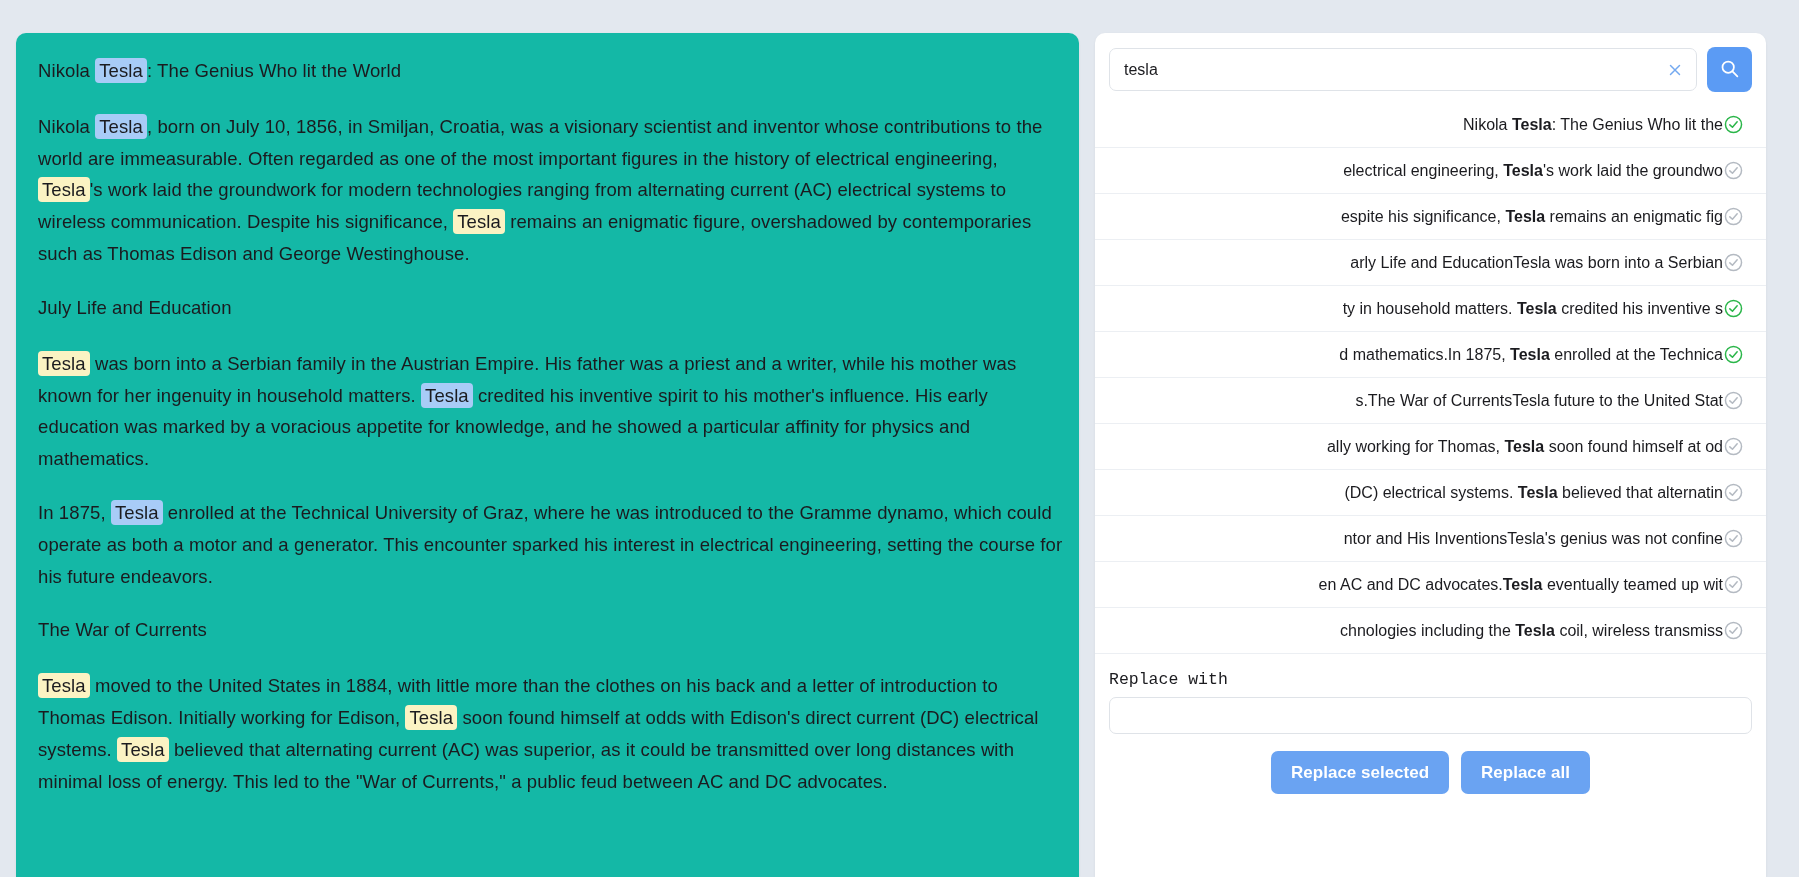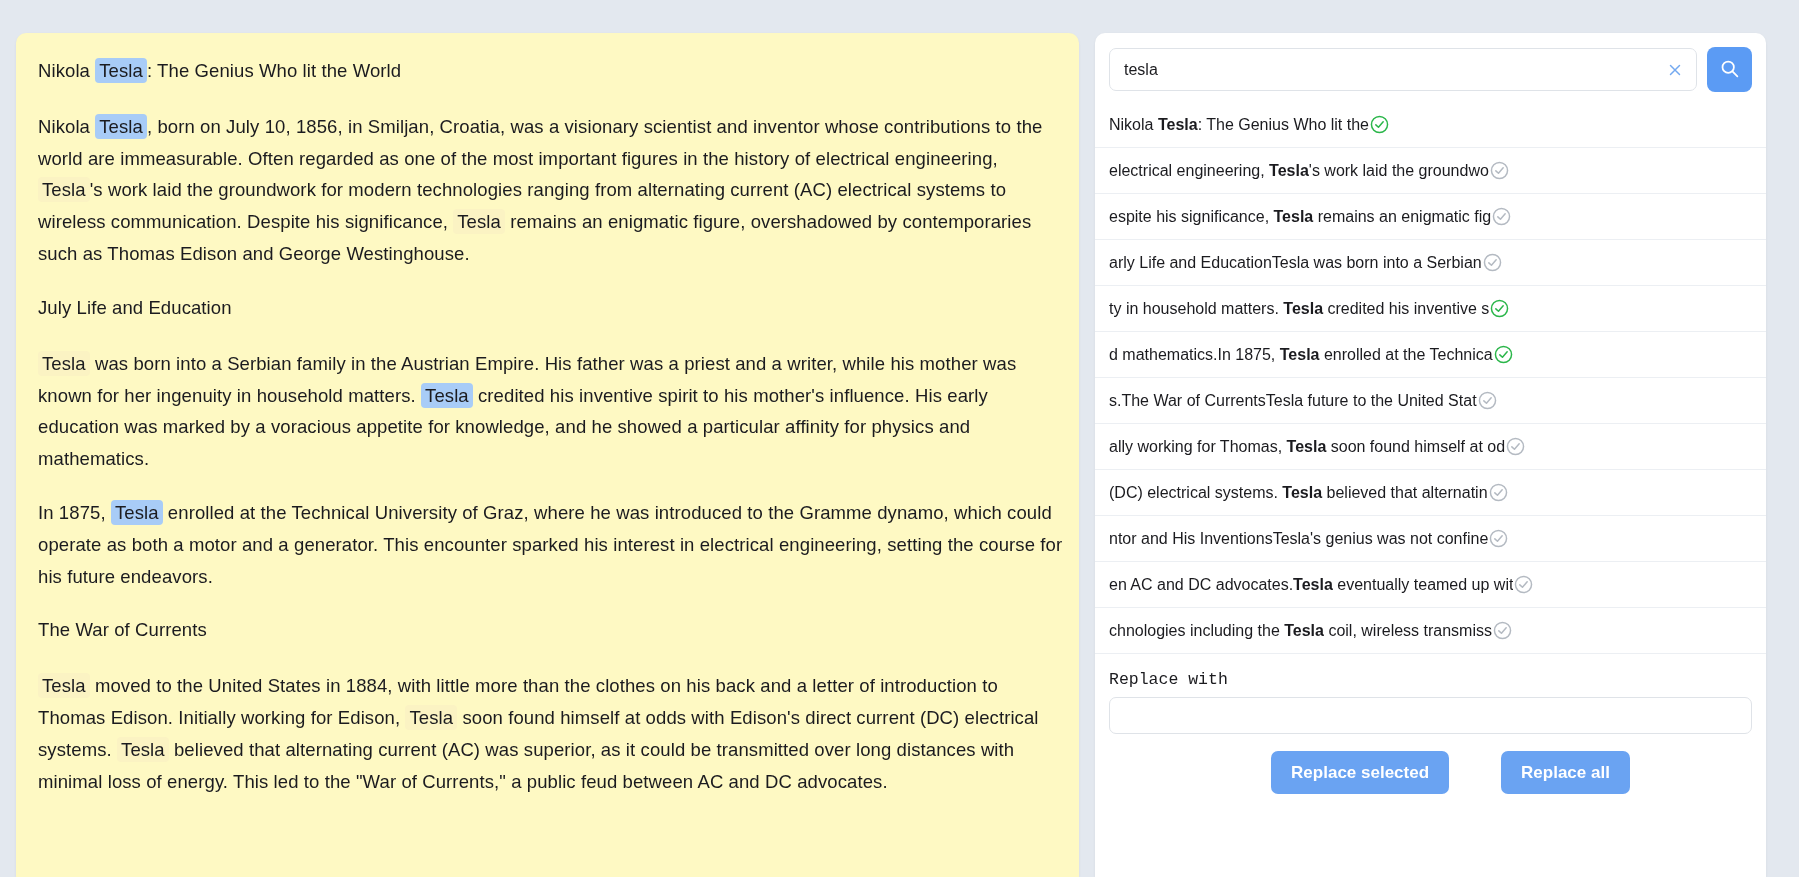--- a/index.html
+++ b/index.html
@@ -13,21 +13,21 @@
     position: relative;
     width: 1799px; height: 877px;
     display: flex;
     gap: 16px;
     padding: 33px 33px 0 16px;
   }
 
   
   .doc-card {
     width: 1063px;
-    background: #fef9c3;
+    background: #14b8a6;
     border-radius: 10px 10px 0 0;
     box-shadow: 0 1px 3px rgba(16,24,40,0.06);
     padding: 22px 16px 0 22px;
     overflow: hidden;
   }
   .doc-block {
     font-size: 18.5px;
     line-height: 1.72;
     color: #1b1b1f;
     margin-bottom: 22px;
@@ -106,21 +106,21 @@
   }
   .search-btn svg { width: 21px; height: 21px; }
 
   .results {
     flex: 0 0 auto;
     padding: 0 0 0 0;
   }
   .result-row {
     display: flex;
     align-items: center;
-    justify-content: flex-start;
+    justify-content: flex-end;
     height: 46px;
     padding: 0 22px 0 14px;
     border-bottom: 1px solid #eceff3;
     cursor: pointer;
   }
   .result-text {
     font-size: 16px;
     color: #1b1b1f;
     white-space: nowrap;
     overflow: hidden;
@@ -162,21 +162,20 @@
     background: #6aa3f2;
     color: #ffffff;
     border: none;
     border-radius: 7px;
     font-size: 17px;
     font-weight: 700;
     font-family: "Liberation Sans", sans-serif;
     padding: 13px 20px;
     cursor: pointer;
     line-height: 1;
-    margin-left: 40px;
   }
 </style>
 </head>
 <body>
 
 <div class="app">
 
   <div class="doc-card">
     <div id="doc-body">
         <div class="doc-block heading"><span>Nikola </span><mark class="hl-blue">Tesla</mark><span>: The Genius Who lit the World</span></div>

